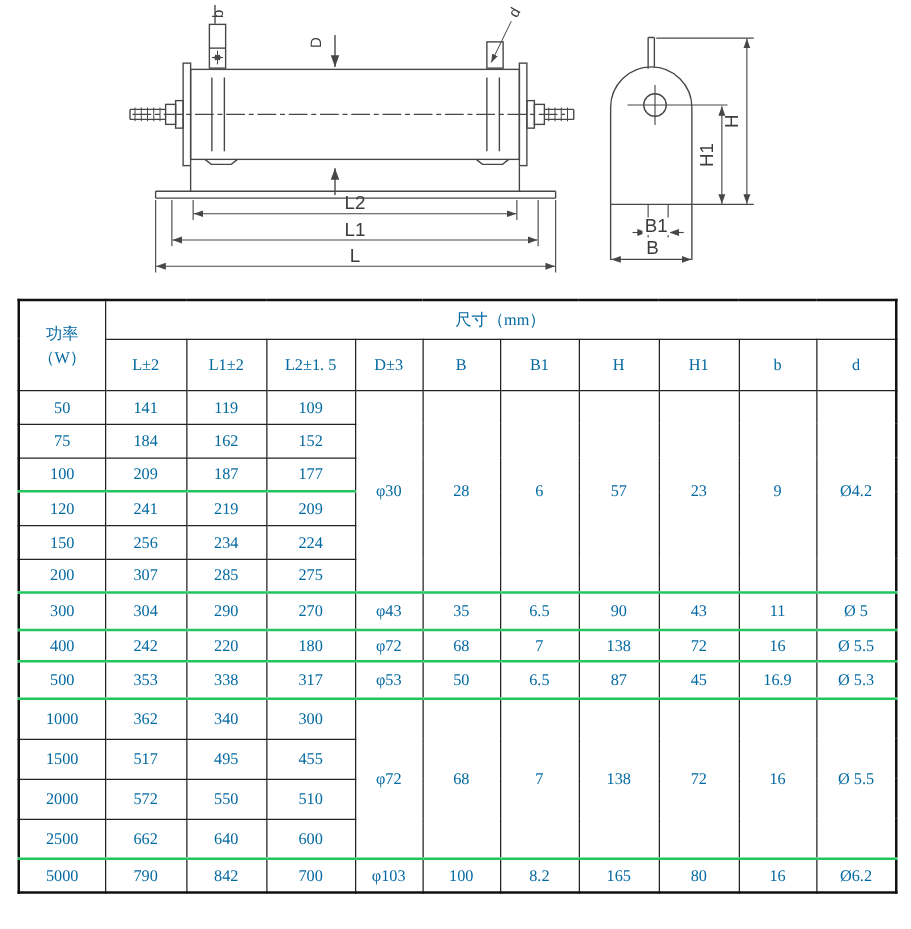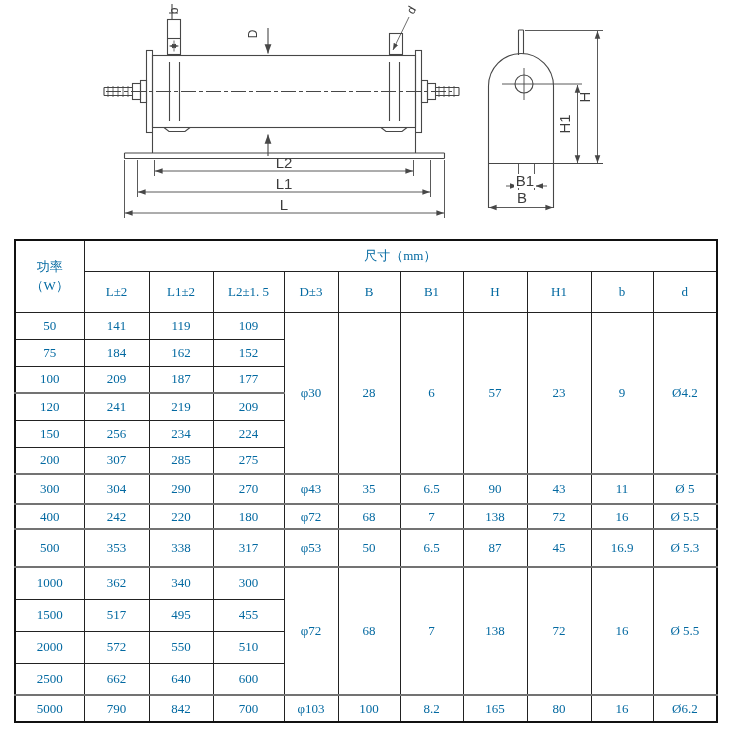--- a/index.html
+++ b/index.html
@@ -4,21 +4,21 @@
 <style>
   html,body{margin:0;padding:0;background:#ffffff;}
   .sheet{position:relative;width:729px;height:743px;background:#fff;overflow:hidden;}
   svg.drawing{position:absolute;top:0;left:0;}
   svg .dimlabel{font-family:"Liberation Sans",sans-serif;font-size:15px;fill:#3d3d3d;}
   svg .dimlabel-sm{font-family:"Liberation Sans",sans-serif;font-size:12px;fill:#3d3d3d;}
   table.spec{position:absolute;top:239px;left:14px;width:702px;border-collapse:collapse;table-layout:fixed;
              font-family:"Liberation Serif","DejaVu Serif",serif;font-size:13px;color:#0369a1;
              border:2px solid #111;}
   table.spec td{border:1px solid #222;text-align:center;vertical-align:middle;padding:0;overflow:hidden;}
-  table.spec tr.hr > td{border-top:2px solid #737373;}
+  table.spec tr.hr > td{border-top:2px solid #22c55e;}
   td.pw div{line-height:1.5;}
 </style>
 </head>
 <body>
 
 <div class="sheet">
 
   <svg class="drawing" width="729" height="234" viewBox="0 0 729 234">
     <defs>
       <marker id="ah" markerWidth="10" markerHeight="8" refX="8.5" refY="4" orient="auto-start-reverse">
@@ -214,21 +214,21 @@
       <td>220</td>
       <td>180</td>
       <td>φ72</td>
       <td>68</td>
       <td>7</td>
       <td>138</td>
       <td>72</td>
       <td>16</td>
       <td>Ø 5.5</td>
     </tr>
-    <tr style="height:38px" class="hr">
+    <tr style="height:30px" class="hr">
       <td>500</td>
       <td>353</td>
       <td>338</td>
       <td>317</td>
       <td>φ53</td>
       <td>50</td>
       <td>6.5</td>
       <td>87</td>
       <td>45</td>
       <td>16.9</td>

